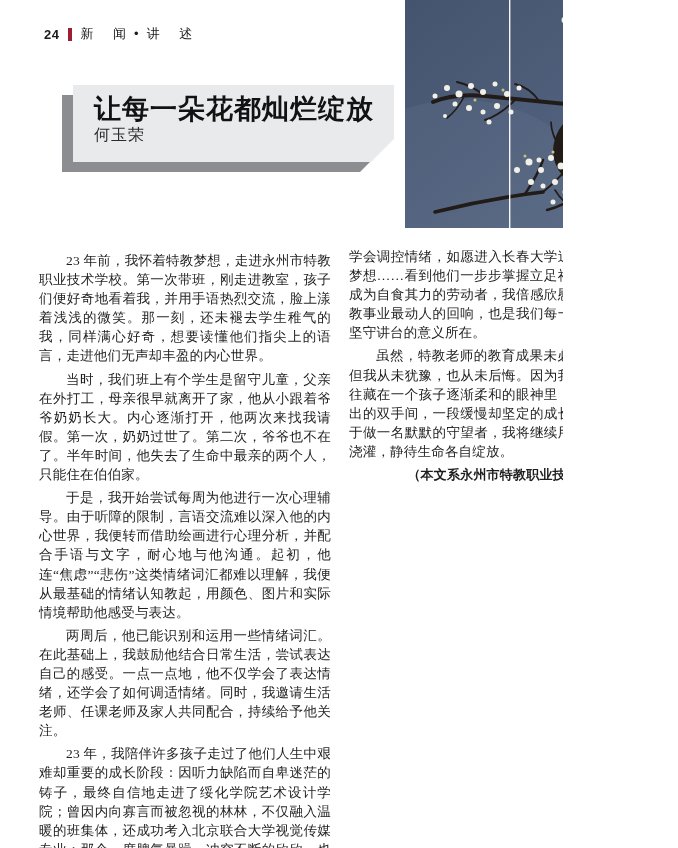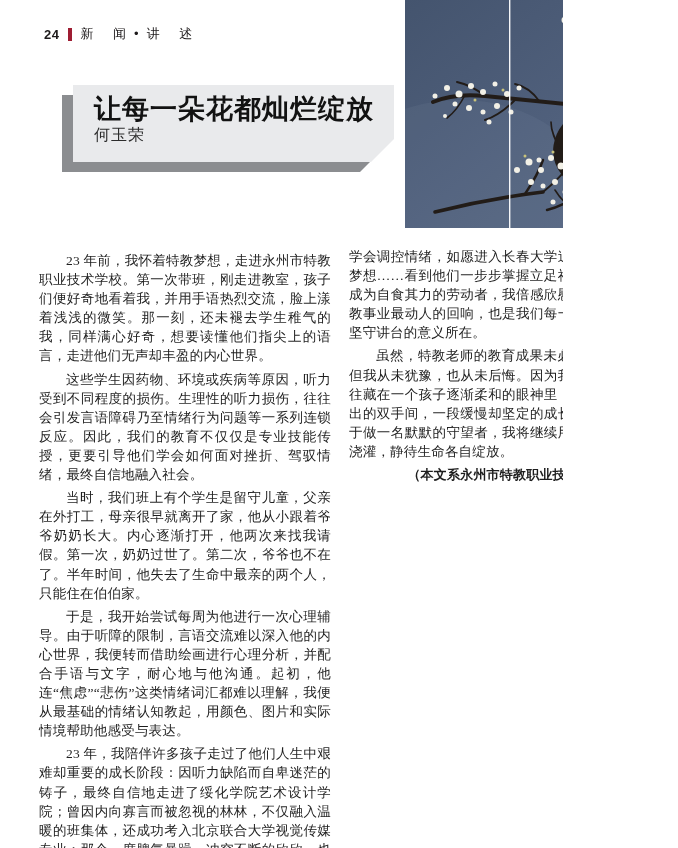--- a/index.html
+++ b/index.html
@@ -178,21 +178,21 @@
         <circle cx="230" cy="24" r="1.5"></circle>
           <circle cx="210" cy="26" r="1.5"></circle>
       </g>
 
       <rect x="104" y="0" width="1.4" height="228" fill="#ffffff" opacity="0.95"></rect>
     </svg>
   </div>
 
   <div class="article">
     <p class="para">23 年前，我怀着特教梦想，走进永州市特教职业技术学校。第一次带班，刚走进教室，孩子们便好奇地看着我，并用手语热烈交流，脸上漾着浅浅的微笑。那一刻，还未褪去学生稚气的我，同样满心好奇，想要读懂他们指尖上的语言，走进他们无声却丰盈的内心世界。</p>
-    <p class="para">这些学生因药物、环境或疾病等原因，听力受到不同程度的损伤。生理性的听力损伤，往往会引发言语障碍乃至情绪行为问题等一系列连锁反应。因此，我们的教育不仅仅是专业技能传授，更要引导他们学会如何面对挫折、驾驭情绪，最终自信地融入社会。</p>
     <p class="para">当时，我们班上有个学生是留守儿童，父亲在外打工，母亲很早就离开了家，他从小跟着爷爷奶奶长大。内心逐渐打开，他两次来找我请假。第一次，奶奶过世了。第二次，爷爷也不在了。半年时间，他失去了生命中最亲的两个人，只能住在伯伯家。</p>
     <p class="para">于是，我开始尝试每周为他进行一次心理辅导。由于听障的限制，言语交流难以深入他的内心世界，我便转而借助绘画进行心理分析，并配合手语与文字，耐心地与他沟通。起初，他连“焦虑”“悲伤”这类情绪词汇都难以理解，我便从最基础的情绪认知教起，用颜色、图片和实际情境帮助他感受与表达。</p>
+    <p class="para">两周后，他已能识别和运用一些情绪词汇。在此基础上，我鼓励他结合日常生活，尝试表达自己的感受。一点一点地，他不仅学会了表达情绪，还学会了如何调适情绪。同时，我邀请生活老师、任课老师及家人共同配合，持续给予他关注。</p>
     <p class="para">23 年，我陪伴许多孩子走过了他们人生中艰难却重要的成长阶段：因听力缺陷而自卑迷茫的铸子，最终自信地走进了绥化学院艺术设计学院；曾因内向寡言而被忽视的林林，不仅融入温暖的班集体，还成功考入北京联合大学视觉传媒专业；那个一度脾气暴躁、冲突不断的欣欣，也学会调控情绪，如愿进入长春大学追寻她的绘画梦想……看到他们一步步掌握立足社会的本领，成为自食其力的劳动者，我倍感欣慰，这正是特教事业最动人的回响，也是我们每一名特教老师坚守讲台的意义所在。</p>
     <p class="para">虽然，特教老师的教育成果未必轰轰烈烈，但我从未犹豫，也从未后悔。因为我知道，它往往藏在一个孩子逐渐柔和的眼神里，一次勇敢伸出的双手间，一段缓慢却坚定的成长中。我无悔于做一名默默的守望者，我将继续用耐心与理解浇灌，静待生命各自绽放。</p>
     <p class="attribution">（本文系永州市特教职业技术学校教师）</p>
   </div>
 
 </div>
 
 </body></html>

